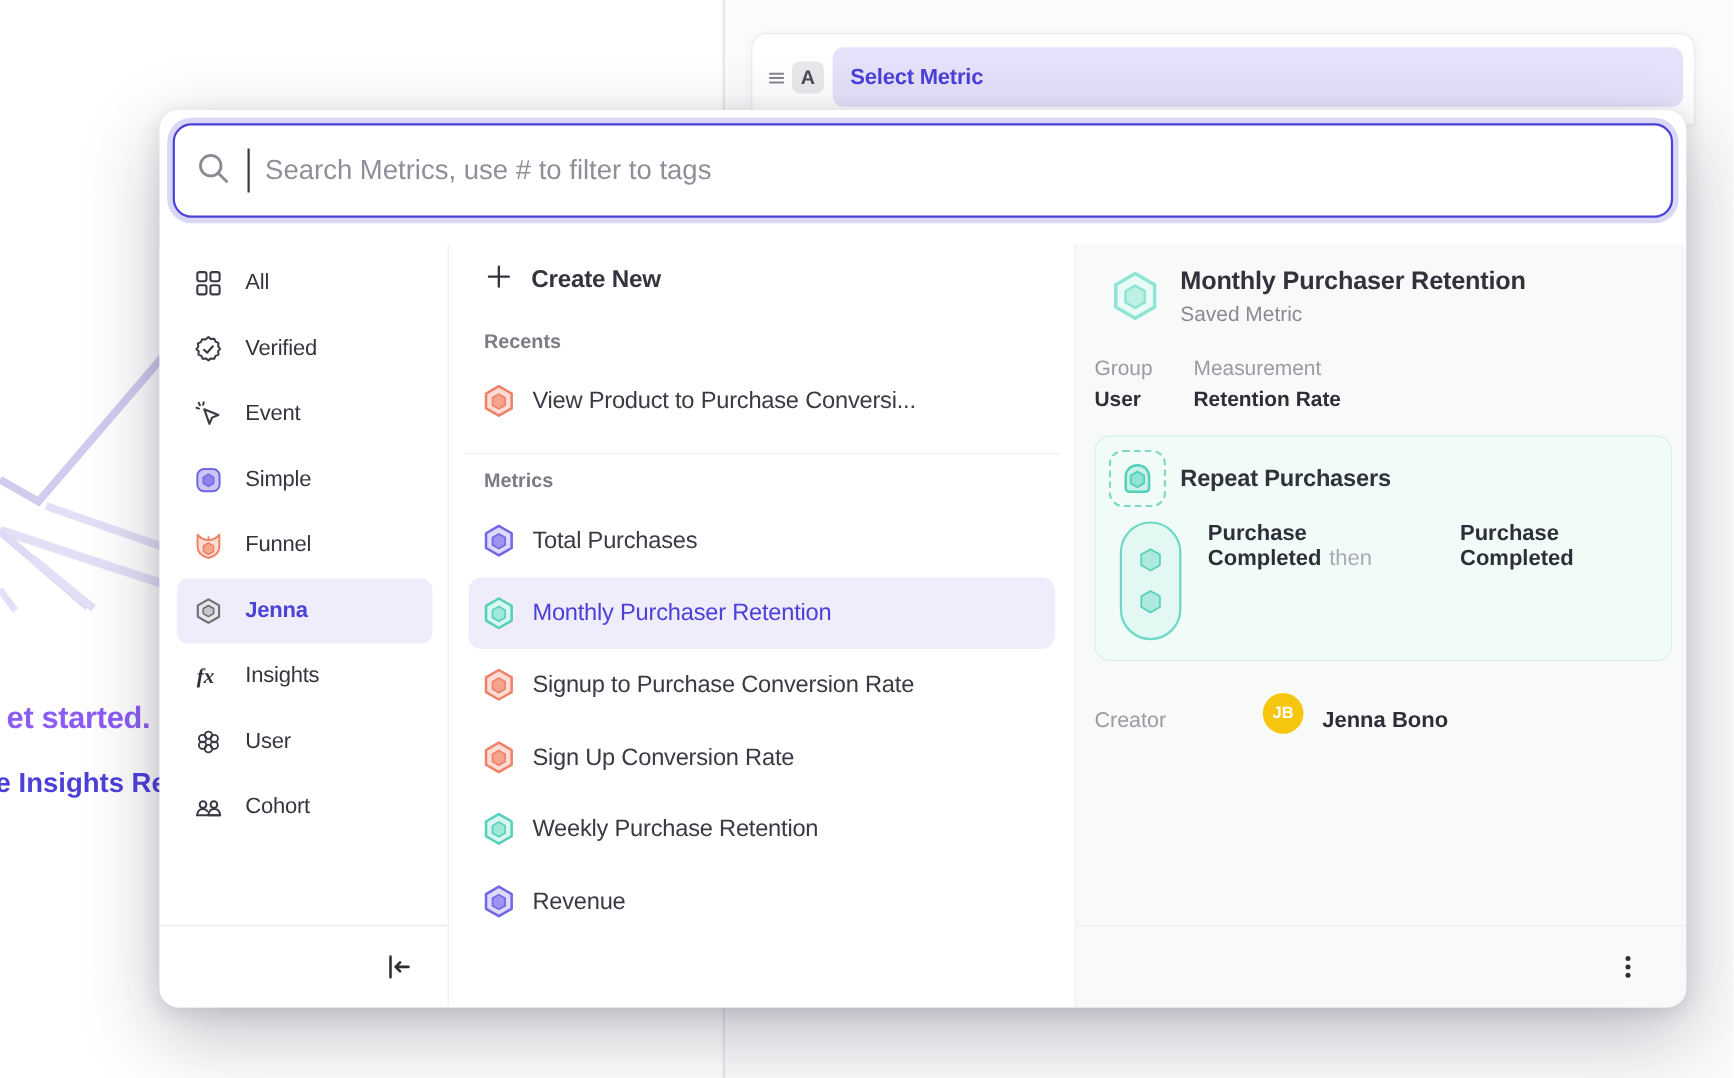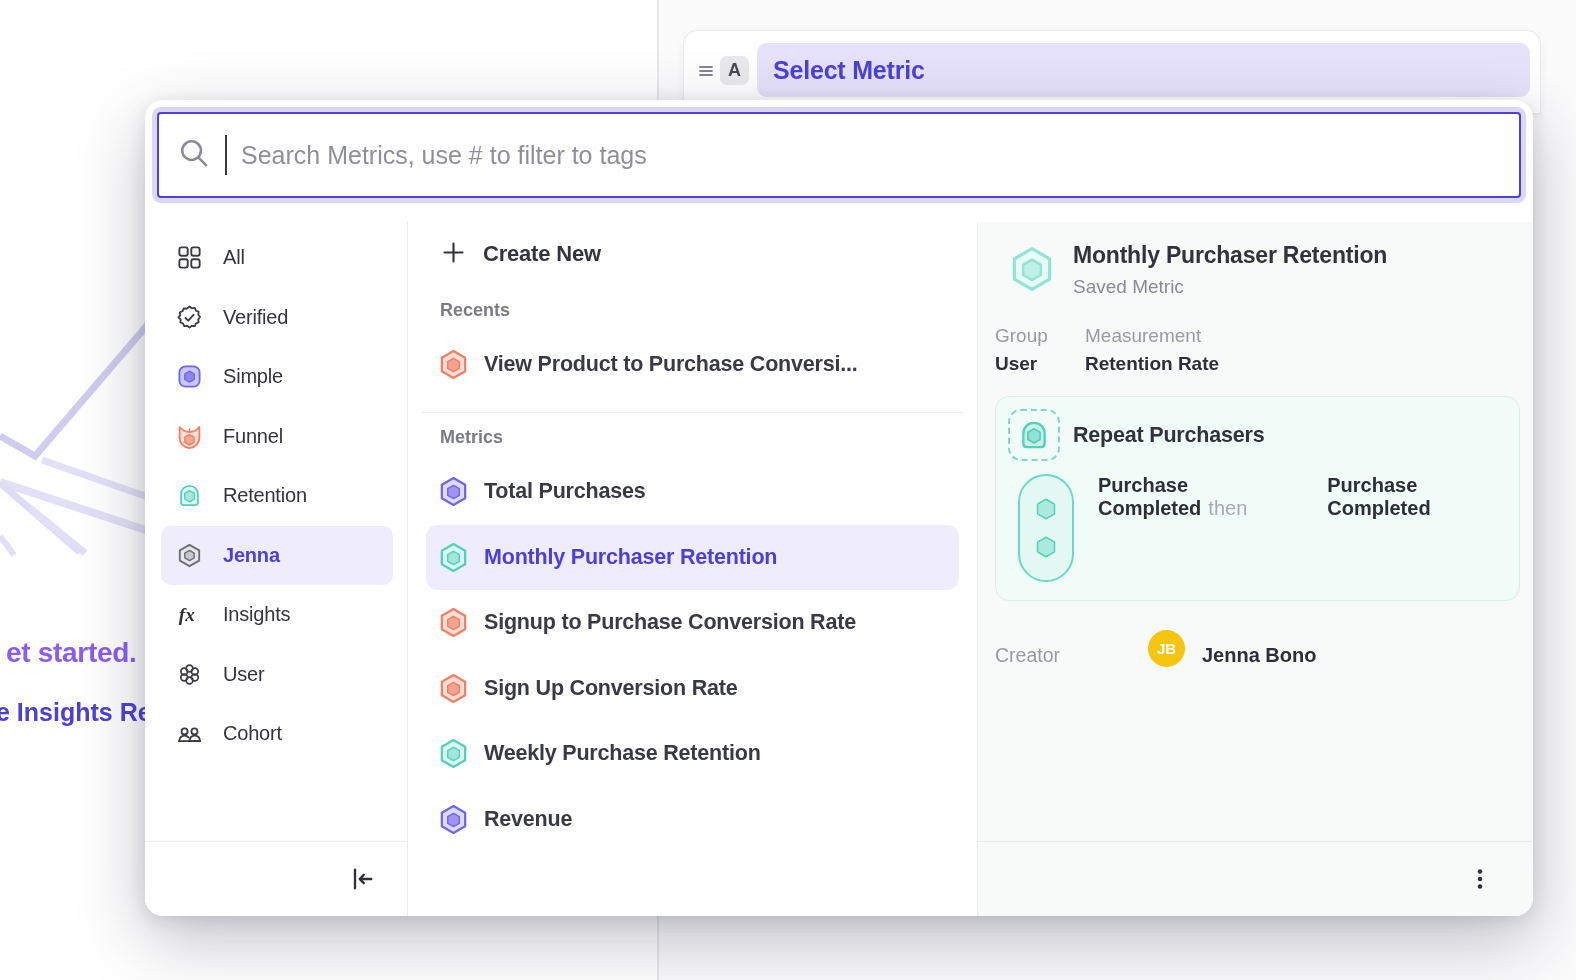--- a/index.html
+++ b/index.html
@@ -15,27 +15,27 @@
   .bg-insights { position:absolute; left:-4px; top:698px; font-size:25px; font-weight:600; color:var(--accent,#4c40da); white-space:nowrap; }
 
   
   .query-card { position:absolute; left:683px; top:30px; width:858px; height:84px; background:#fff;
     border:1px solid #eaeaee; border-radius:14px 14px 0 0; box-shadow:0 2px 10px rgba(50,50,70,.06);
     padding:12px 10px 0 12px; display:flex; align-items:flex-start; }
   .drag-handle { width:20px; height:54px; display:flex; align-items:center; justify-content:center; color:#85858f; }
   .query-badge { width:29px; height:29px; margin:13px 0 0 4px; background:#e9e9ed; border-radius:7px;
     display:flex; align-items:center; justify-content:center; font-size:18px; font-weight:700; color:#4a4a55; }
   .query-pill { flex:1; height:54px; margin-left:8px; background:#e6e2fb; border-radius:10px;
-    display:flex; align-items:center; padding-left:16px; font-size:25px; font-weight:700; color:var(--accent,#4c40da); letter-spacing:-0.2px; }
+    display:flex; align-items:center; padding-left:16px; font-size:20px; font-weight:700; color:var(--accent,#4c40da); letter-spacing:-0.2px; }
 
   
   .modal { position:absolute; left:145px; top:100px; width:1388px; height:816px; background:#fff;
     border-radius:18px; box-shadow:0 24px 70px rgba(35,35,60,.28), 0 4px 18px rgba(35,35,60,.12); overflow:hidden; z-index:5; }
   .search-wrap { padding:12px 12px 0 12px; }
-  .search-box { height:86px; border:2px solid var(--accent,#4c40da); border-radius:4px; box-shadow:0 0 0 5px #dbd8f6;
+  .search-box { height:86px; border:2px solid var(--accent,#4c40da); border-radius:17px; box-shadow:0 0 0 5px #dbd8f6;
     display:flex; align-items:center; padding:0 18px; gap:14px; background:#fff; }
   .search-box svg { flex:none; }
   .caret { width:2px; height:40px; background:#3a3a44; flex:none; }
   .search-input { border:none; outline:none; flex:1; font-size:25px; color:#3a3a44; font-family:inherit; background:transparent; }
   .search-input::placeholder { color:#8f8f99; }
 
   .modal-body { position:absolute; left:0; top:122px; right:0; bottom:0; display:flex; }
 
   
   .sidebar { width:263px; border-right:1.5px solid #ececf0; display:flex; flex-direction:column; padding-top:6px; background:#fff; }
@@ -48,21 +48,21 @@
   .side-footer { margin-top:auto; height:75px; border-top:1.5px solid #ececf0; display:flex; align-items:center; justify-content:flex-end; padding-right:26px; }
   .collapse-btn { width:38px; height:38px; border:none; background:transparent; display:flex; align-items:center; justify-content:center; cursor:pointer; border-radius:8px; }
 
   
   .list-col { width:570px; border-right:1.5px solid #ececf0; padding:0 18px; background:#fff; }
   .create-row { height:64px; display:flex; align-items:center; gap:16px; padding-left:14px; cursor:pointer; border-radius:12px; }
   .create-row .c-label { font-size:22px; font-weight:600; color:#34343e; letter-spacing:-0.2px; }
   .sec-title { margin-top:14px; height:32px; padding-left:14px; font-size:18px; font-weight:600; color:#7b7b84; display:flex; align-items:flex-start; }
   .list-row { height:65.5px; display:flex; align-items:center; gap:14px; padding-left:11px; border-radius:12px; cursor:pointer; }
   .list-row .l-ic { width:33px; height:33px; flex:none; display:flex; }
-  .list-row .l-label { font-size:21.5px; font-weight:700; color:#3a3a44; letter-spacing:-0.2px; white-space:nowrap; }
+  .list-row .l-label { font-size:21.5px; font-weight:400; color:#3a3a44; letter-spacing:-0.2px; white-space:nowrap; }
   .list-row.selected { background:#efecfb; }
   .list-row.selected .l-label { color:var(--accent,#4c40da); }
   .sec-divider { height:1.5px; background:#ececf0; margin:14px -4px 0 -4px; }
 
   
   .preview { flex:1; background:#f8faf9; position:relative; padding:20px 13px 0 17px; }
   .pv-head { display:flex; gap:16px; padding-left:12px; }
   .pv-icon { width:50px; height:50px; flex:none; display:flex; margin-top:2px; }
   .pv-title { font-size:23px; font-weight:700; color:#32323c; letter-spacing:-0.2px; }
   .pv-sub { margin-top:7px; font-size:19px; color:#8a8a94; }
@@ -152,45 +152,45 @@
               <span class="s-ic">
                 <svg width="27" height="27" viewBox="0 0 24 24" fill="none">
                   <path d="M12 2.2l2.1 1.6 2.6-.3 1 2.4 2.4 1-.3 2.6 1.6 2.1-1.6 2.1.3 2.6-2.4 1-1 2.4-2.6-.3-2.1 1.6-2.1-1.6-2.6.3-1-2.4-2.4-1 .3-2.6L2.2 12l1.6-2.1-.3-2.6 2.4-1 1-2.4 2.6.3z" stroke="#3a3a44" stroke-width="1.6" stroke-linejoin="round"></path>
                   <polyline points="8.4,12.4 10.9,14.8 15.6,9.6" stroke="#3a3a44" stroke-width="1.7" fill="none" stroke-linecap="round" stroke-linejoin="round"></polyline>
                 </svg>
               </span>
               <span class="s-label">Verified</span>
             </div>
             <div class="side-item">
               <span class="s-ic">
+                <svg width="27" height="27" viewBox="0 0 24 24" fill="none">
+                  <path d="M8.6 8 20 12.7l-5.1 2.1-2.1 5L8.6 8z" stroke="#3a3a44" stroke-width="1.7" stroke-linejoin="round"></path>
+                  <path d="M4.2 2.8l.9 2M2.4 6.8l2 .7M8.2 2.4l-.5 2.1" stroke="#3a3a44" stroke-width="1.6" stroke-linecap="round"></path>
+                </svg>
+              </span>
+              <span class="s-label">Event</span>
+            </div>
+            <div class="side-item">
+              <span class="s-ic">
                 <svg width="27" height="27" viewBox="0 0 24 24">
                   <rect x="3" y="3" width="18" height="18" rx="5.5" fill="#ccc6f7" stroke="#7166e6" stroke-width="1.6"></rect>
                   <polygon points="12,7.2 16.3,9.7 16.3,14.6 12,17.1 7.7,14.6 7.7,9.7" fill="#8d82ee" stroke="#7166e6" stroke-width="1.1" stroke-linejoin="round"></polygon>
                 </svg>
               </span>
               <span class="s-label">Simple</span>
             </div>
             <div class="side-item">
               <span class="s-ic">
                 <svg width="27" height="27" viewBox="0 0 24 24">
                   <path d="M3.2 3.6 C5.4 6.4 8 8 12 8 C16 8 18.6 6.4 20.8 3.6 L20.8 13 C20.8 18.6 16.9 21.3 12 22.4 C7.1 21.3 3.2 18.6 3.2 13 Z" fill="#fbded6" stroke="#ee8066" stroke-width="1.6" stroke-linejoin="round"></path>
                   <path d="M12 8 12 4.8" stroke="#ee8066" stroke-width="1.4"></path>
                   <polygon points="12,10.2 16.1,12.6 16.1,17.2 12,19.6 7.9,17.2 7.9,12.6" fill="#f6a78f" stroke="#ee8066" stroke-width="1.2" stroke-linejoin="round"></polygon>
                 </svg>
               </span>
               <span class="s-label">Funnel</span>
-            </div>
-            <div class="side-item">
-              <span class="s-ic">
-                <svg width="27" height="27" viewBox="0 0 24 24">
-                  <path d="M4.5 11 C4.5 6.4 7.8 3.5 12 3.5 C16.2 3.5 19.5 6.4 19.5 11 L19.5 18 Q19.5 20.5 17 20.5 L7 20.5 Q4.5 20.5 4.5 18 Z" fill="#def7f1" stroke="#54cfba" stroke-width="1.6"></path>
-                  <polygon points="12,7.6 16.3,10.1 16.3,15.1 12,17.6 7.7,15.1 7.7,10.1" fill="#a5e9db" stroke="#54cfba" stroke-width="1.2" stroke-linejoin="round"></polygon>
-                </svg>
-              </span>
-              <span class="s-label">Retention</span>
             </div>
             <div class="side-item selected">
               <span class="s-ic">
                 <svg width="27" height="27" viewBox="0 0 24 24">
                   <polygon points="12,2.5 20.6,7.4 20.6,16.6 12,21.5 3.4,16.6 3.4,7.4" fill="#e8e8ec" stroke="#6f6f78" stroke-width="1.7" stroke-linejoin="round"></polygon>
                   <polygon points="12,7.5 16.2,9.9 16.2,14.1 12,16.5 7.8,14.1 7.8,9.9" fill="#c6c6cd" stroke="#6f6f78" stroke-width="1.3" stroke-linejoin="round"></polygon>
                 </svg>
               </span>
               <span class="s-label">Jenna</span>
             </div>

